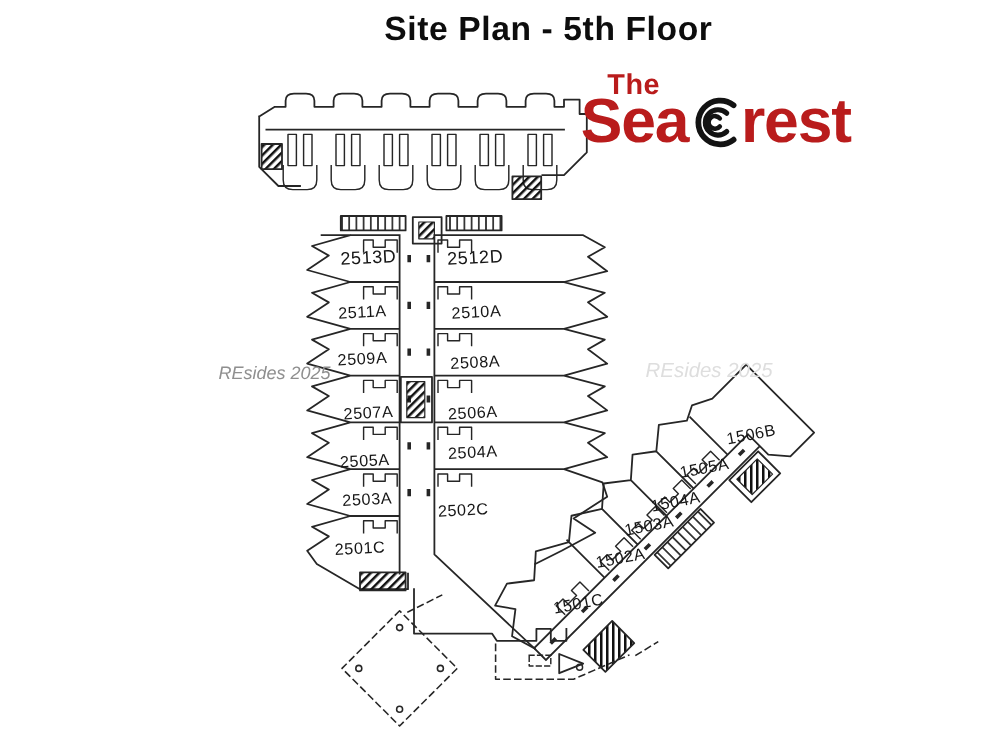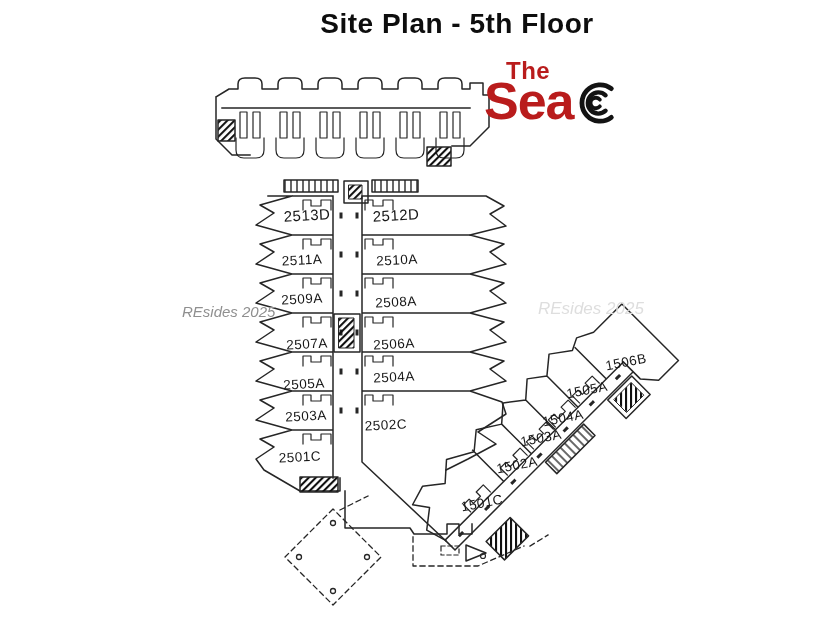--- a/index.html
+++ b/index.html
@@ -178,20 +178,21 @@
     <div class="logo-the">The</div>
     <div class="logo-name">
       <span>Sea</span>
         <span class="logo-wave">
         <svg width="46" height="46" viewBox="0 0 48 48" fill="none" stroke="#131313" stroke-linecap="round">
           <path d="M40,9 A19,19 0 1 0 40,39" stroke-width="5"></path>
           <path d="M34,16 A11,11 0 1 0 34,32" stroke-width="4.5"></path>
           <path d="M28,20.5 A5.5,5.5 0 1 0 28,27.5" stroke-width="4"></path>
         </svg>
       </span>
+        <span>rest</span>
     </div>
   </div>
 
   <div class="wm wm-left">REsides 2025</div>
   <div class="wm wm-right">REsides 2025</div>
 
   <span class="u big" style="left:307px;top:215px">2513D</span>
   <span class="u big" style="left:396px;top:215px">2512D</span>
   <span class="u" style="left:302px;top:260px">2511A</span>
   <span class="u" style="left:397px;top:260px">2510A</span>

